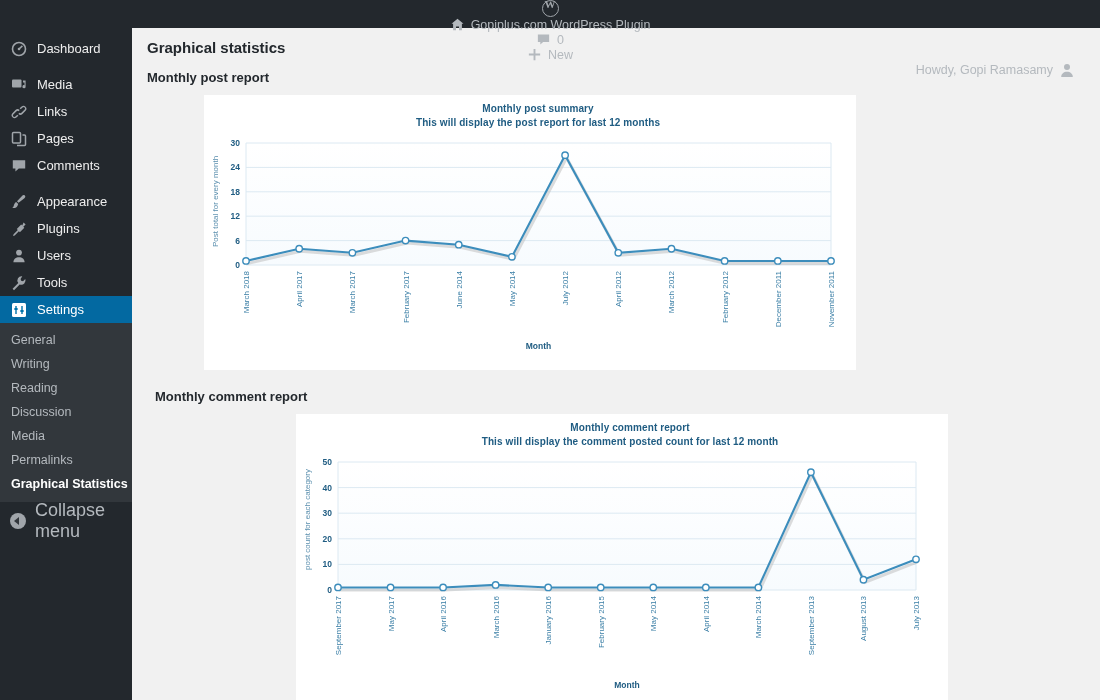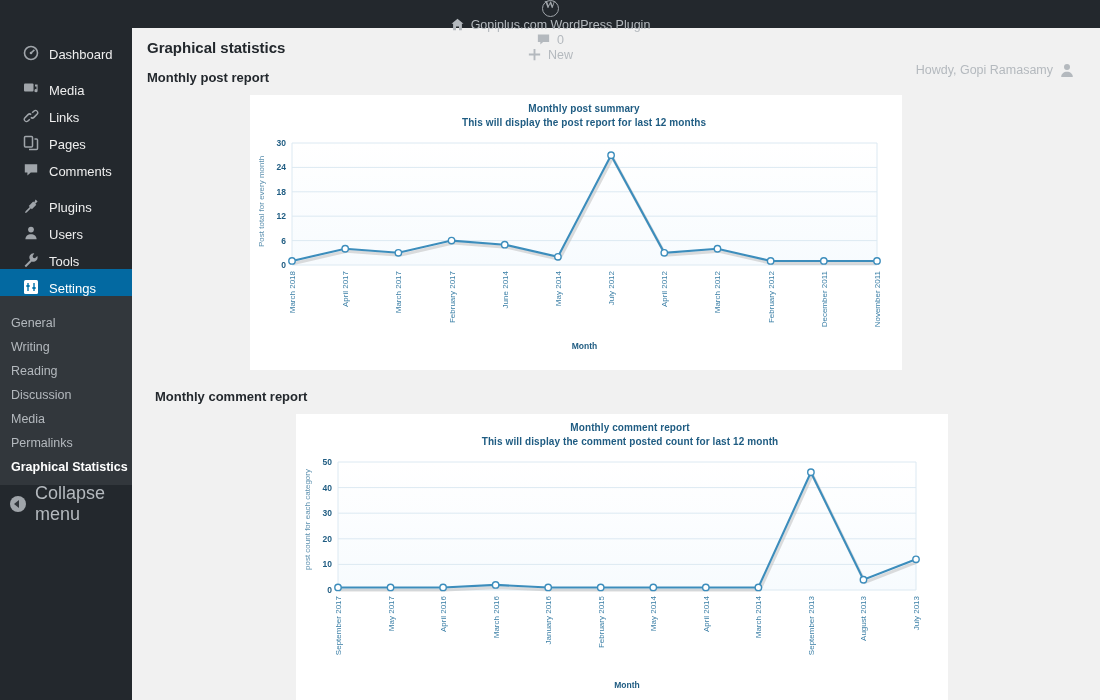--- a/index.html
+++ b/index.html
@@ -41,42 +41,42 @@
   .count-bubble { color: #b4b9be; }
   
   #adminmenu {
     position: absolute; top: 28px; left: 0;
     width: 132px; height: 672px;
     background: #23282d;
     font-size: 13px;
     z-index: 40;
   }
   .menu-item {
-    display: flex; align-items: flex-end;
-    height: 27px; padding-left: 22px; gap: 9px;
+    display: flex; align-items: center;
+    height: 27px; padding-left: 10px; gap: 9px;
     color: #eee; position: relative;
   }
   .menu-item .mi-icon {
     width: 18px; height: 18px; flex: 0 0 18px;
     display: flex; align-items: center; justify-content: center;
     color: #a0a5aa;
   }
   .menu-item.current {
     background: #0369a1; color: #fff;
   }
   .menu-item.current .mi-icon { color: #fff; }
   .menu-item.current::after {
     content: ""; position: absolute; right: -8px; top: 50%;
     transform: translateY(-50%);
     border-top: 8px solid transparent;
     border-bottom: 8px solid transparent;
     border-left: 8px solid #f1f1f1;
   }
   .menu-sep { height: 9px; }
-  #submenu { background: #32373c; padding: 15px 0 6px 0; }
+  #submenu { background: #32373c; padding: 5px 0 6px 0; }
   .submenu-item {
     display: block; padding: 5px 0 5px 11px;
     font-size: 12.5px; color: #b4b9be;
   }
   .submenu-item.current { color: #fff; font-weight: bold; }
   .collapse-row {
     display: flex; align-items: center; gap: 9px;
     height: 30px; padding-left: 10px;
     color: #b4b9be; font-size: 18px; margin-top: 4px;
   }
@@ -99,21 +99,21 @@
   .page-title {
     font-size: 15px; font-weight: bold; color: #23282d;
     padding: 11px 0 0 15px;
   }
   .section-title {
     font-size: 13px; font-weight: bold; color: #23282d;
     padding: 14px 0 0 15px;
   }
   .section-title.second { padding-top: 19px; padding-left: 23px; }
   .chart-card {
-    background: #fff; margin: 10px 0 0 118px;
+    background: #fff; margin: 10px 0 0 72px;
     width: 652px; height: 275px; position: relative; padding-left: 16px;
   }
   .chart-card.second { margin-left: 164px; width: 652px; height: 290px; margin-top: 10px; }
   .chart-title {
     text-align: center; font-size: 10px; font-weight: bold;
     color: #1f5c82; padding-top: 8px; letter-spacing: .1px;
   }
   .chart-sub {
     text-align: center; font-size: 10px; font-weight: bold;
     color: #1f5c82; padding-top: 3px; letter-spacing: .1px;
@@ -221,20 +221,29 @@
     <span class="mi-icon">
       <svg width="16" height="16" viewBox="0 0 16 16">
           <path d="M1.8 2.2h12.4v8.4H7.8l-3.4 3v-3H1.8z" fill="currentColor"></path>
         </svg>
     </span>
     <span>Comments</span>
   </div>
 
   <div class="menu-sep"></div>
 
+  <div class="menu-item">
+    <span class="mi-icon">
+      <svg width="16" height="16" viewBox="0 0 16 16">
+          <path d="M13.8 1.6c.9.9.6 1.8-.4 2.6L7.6 8.8 6 7.2l5-5.2c.9-.9 1.9-1.3 2.8-.4z" fill="currentColor"></path>
+          <path d="M5.2 8l2 2c-.4 1.6-1.4 3.5-3.4 4-1.2.3-2.4-.2-2.4-.2s1-.5 1.3-1.7c.3-1.3.8-3.2 2.5-4.1z" fill="currentColor"></path>
+        </svg>
+    </span>
+    <span>Appearance</span>
+  </div>
 
   <div class="menu-item">
     <span class="mi-icon">
       <svg width="16" height="16" viewBox="0 0 16 16">
           <path d="M12.6 1.5l2 2-2.3 2.3 1 1-4.4 4.4-1-1-4.2 4.2-1.7.6.6-1.7L6.8 9l-1-1 4.4-4.4 1 1z" fill="currentColor"></path>
         </svg>
     </span>
     <span>Plugins</span>
   </div>
 

